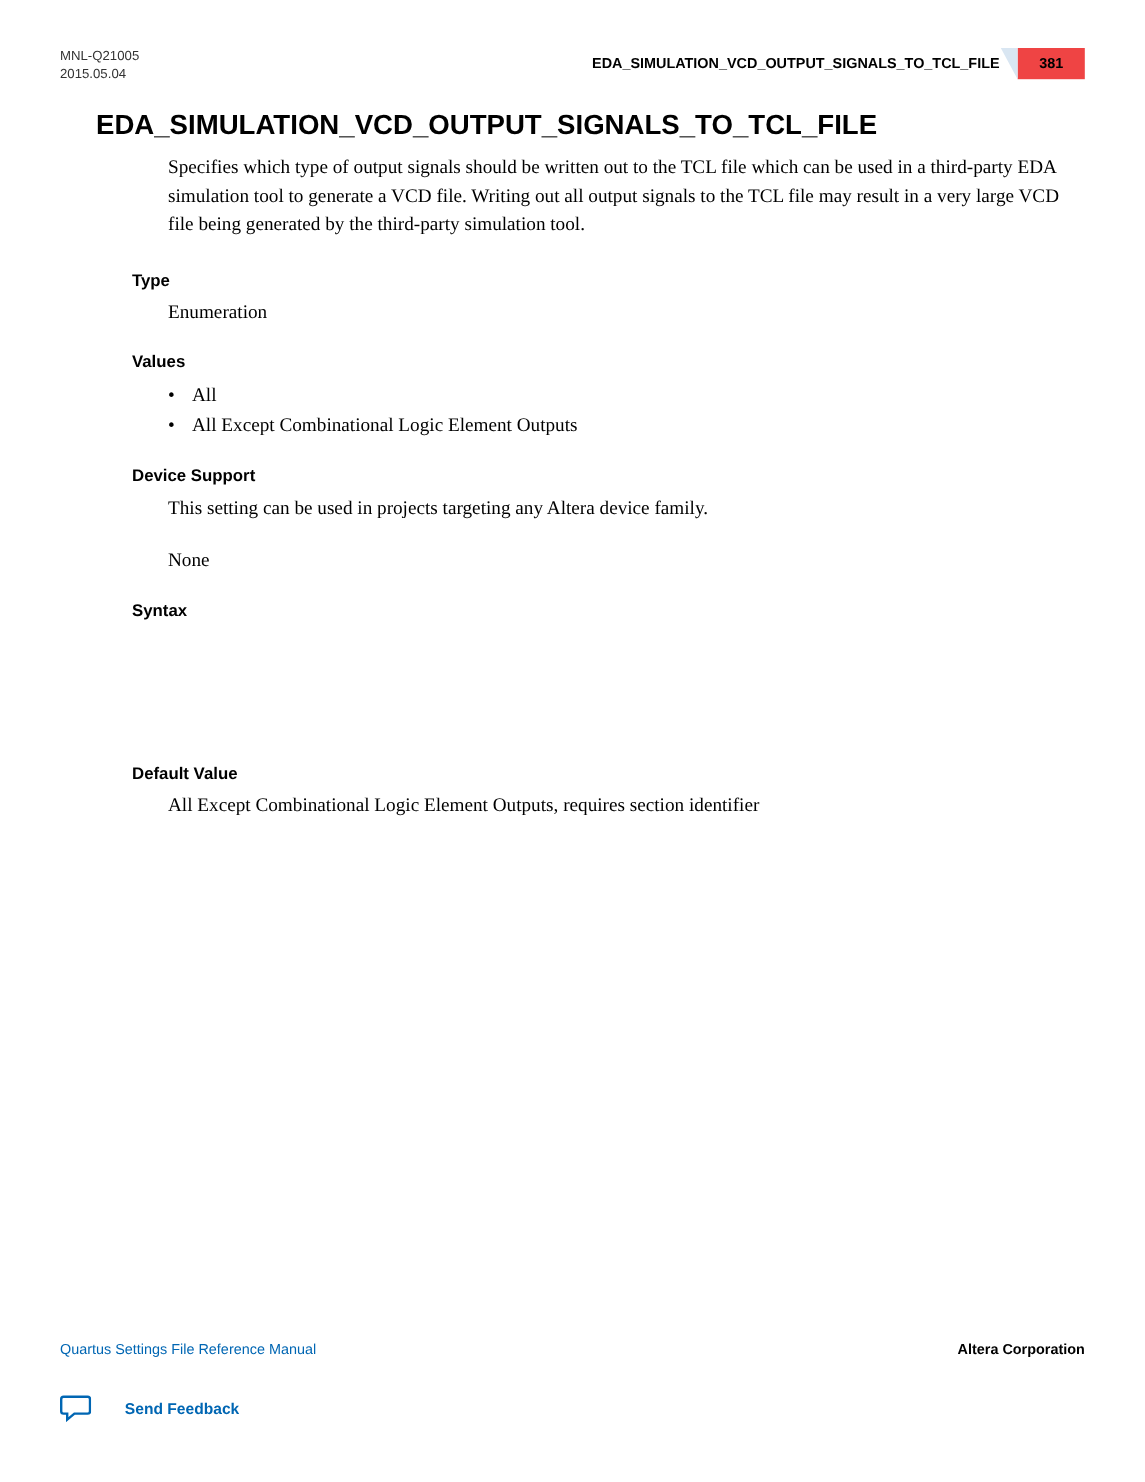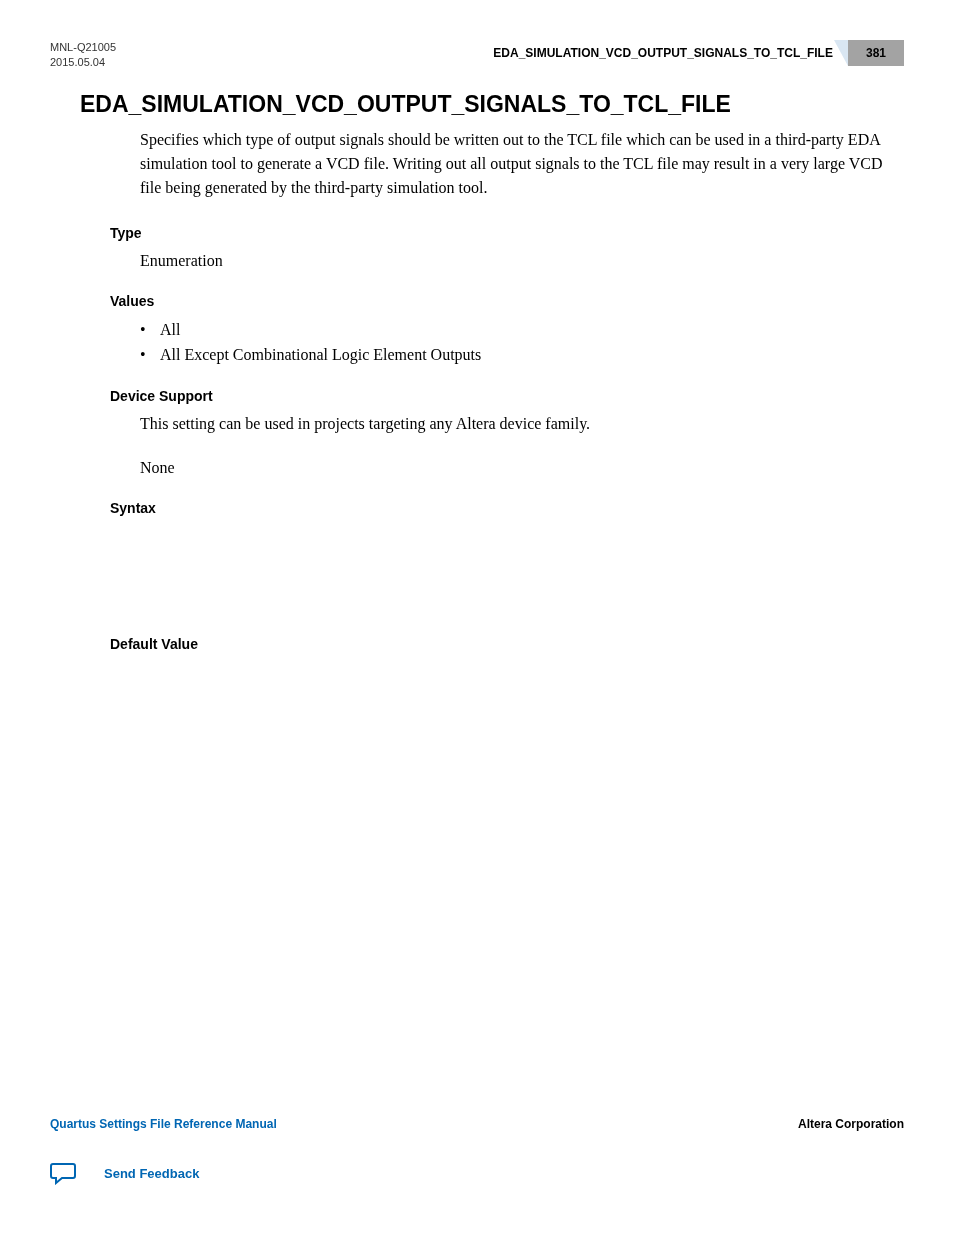--- a/index.html
+++ b/index.html
@@ -38,21 +38,21 @@
       gap: 0;
     }
     .header-title {
       font-size: 12px;
       font-weight: bold;
       color: #000;
       font-family: Arial, sans-serif;
       padding-right: 15px;
     }
     .page-number-box {
-      background: #a3a3a3;
+      background: #ef4444;
       padding: 6px 18px;
       font-size: 12px;
       font-weight: bold;
       color: #000;
       font-family: Arial, sans-serif;
       position: relative;
     }
     .page-number-box::before {
       content: '';
       position: absolute;
@@ -119,21 +119,21 @@
     }
     .footer-top {
       display: flex;
       justify-content: space-between;
       align-items: center;
       margin-bottom: 30px;
     }
     .footer-left {
       font-family: Arial, sans-serif;
       font-size: 12px;
-      font-weight: bold;
+      font-weight: normal;
       color: #0066b3;
     }
     .footer-right {
       font-family: Arial, sans-serif;
       font-size: 12px;
       font-weight: bold;
       color: #000;
     }
     .feedback-link {
       display: flex;
@@ -191,20 +191,21 @@
   <div class="section">
     <div class="section-content">None</div>
   </div>
 
   <div class="section" style="margin-bottom: 120px;">
     <div class="section-heading">Syntax</div>
   </div>
 
   <div class="section">
     <div class="section-heading">Default Value</div>
+    <div class="section-content">All Except Combinational Logic Element Outputs, requires section identifier</div>
   </div>
 
   <div class="footer">
     <div class="footer-top">
       <div class="footer-left">Quartus Settings File Reference Manual</div>
       <div class="footer-right">Altera Corporation</div>
     </div>
     <div class="feedback-link">
       <svg class="feedback-icon" viewBox="0 0 26 24" fill="none" stroke="#0066b3" stroke-width="2">
         <path d="M 3 3 L 23 3 Q 25 3 25 5 L 25 15 Q 25 17 23 17 L 12 17 L 6 22 L 6 17 L 3 17 Q 1 17 1 15 L 1 5 Q 1 3 3 3 Z"></path>

